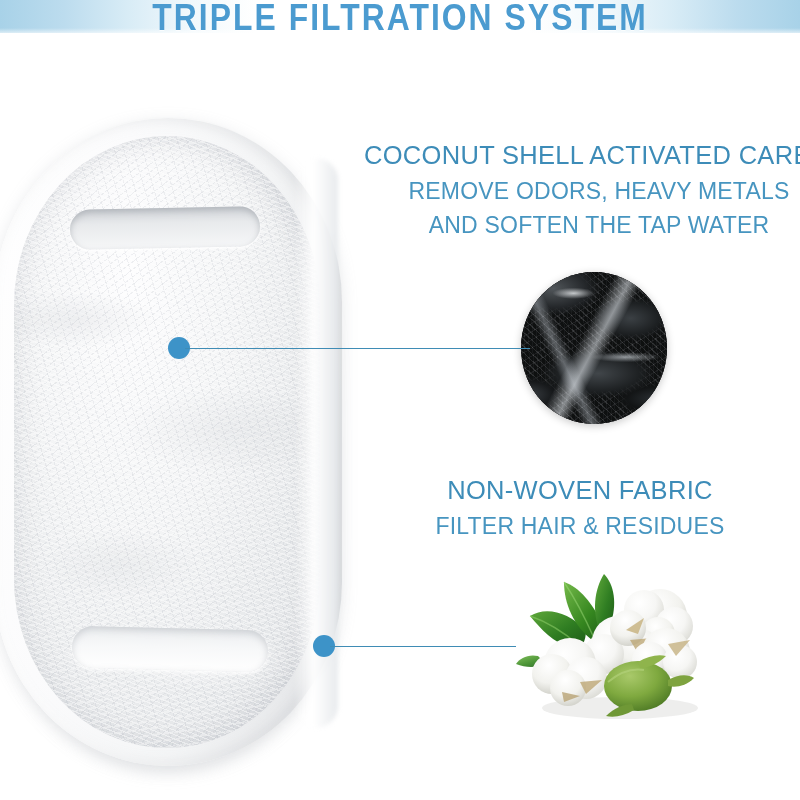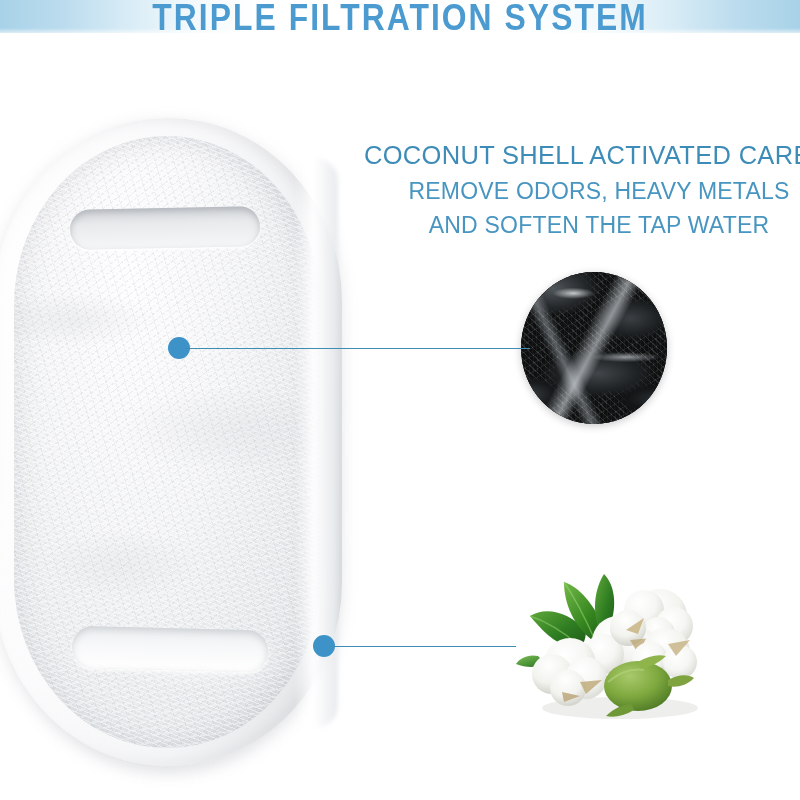--- a/index.html
+++ b/index.html
@@ -383,14 +383,18 @@
 
   <div class="dot" style="left:313px; top:635px;"></div>
   <div class="lead" style="left:330px; top:646px; width:186px;"></div>
 
   <div class="callout" id="carbon-text">
     <div class="line-lg l1">COCONUT SHELL ACTIVATED CARBON</div>
     <div class="line-md l2">REMOVE ODORS, HEAVY METALS</div>
     <div class="line-md l3">AND SOFTEN THE TAP WATER</div>
   </div>
 
+  <div class="callout" id="fabric-text">
+    <div class="line-lg l1">NON-WOVEN FABRIC</div>
+    <div class="line-md l2">FILTER HAIR &amp; RESIDUES</div>
+  </div>
 
 </div>
 
 </body></html>

